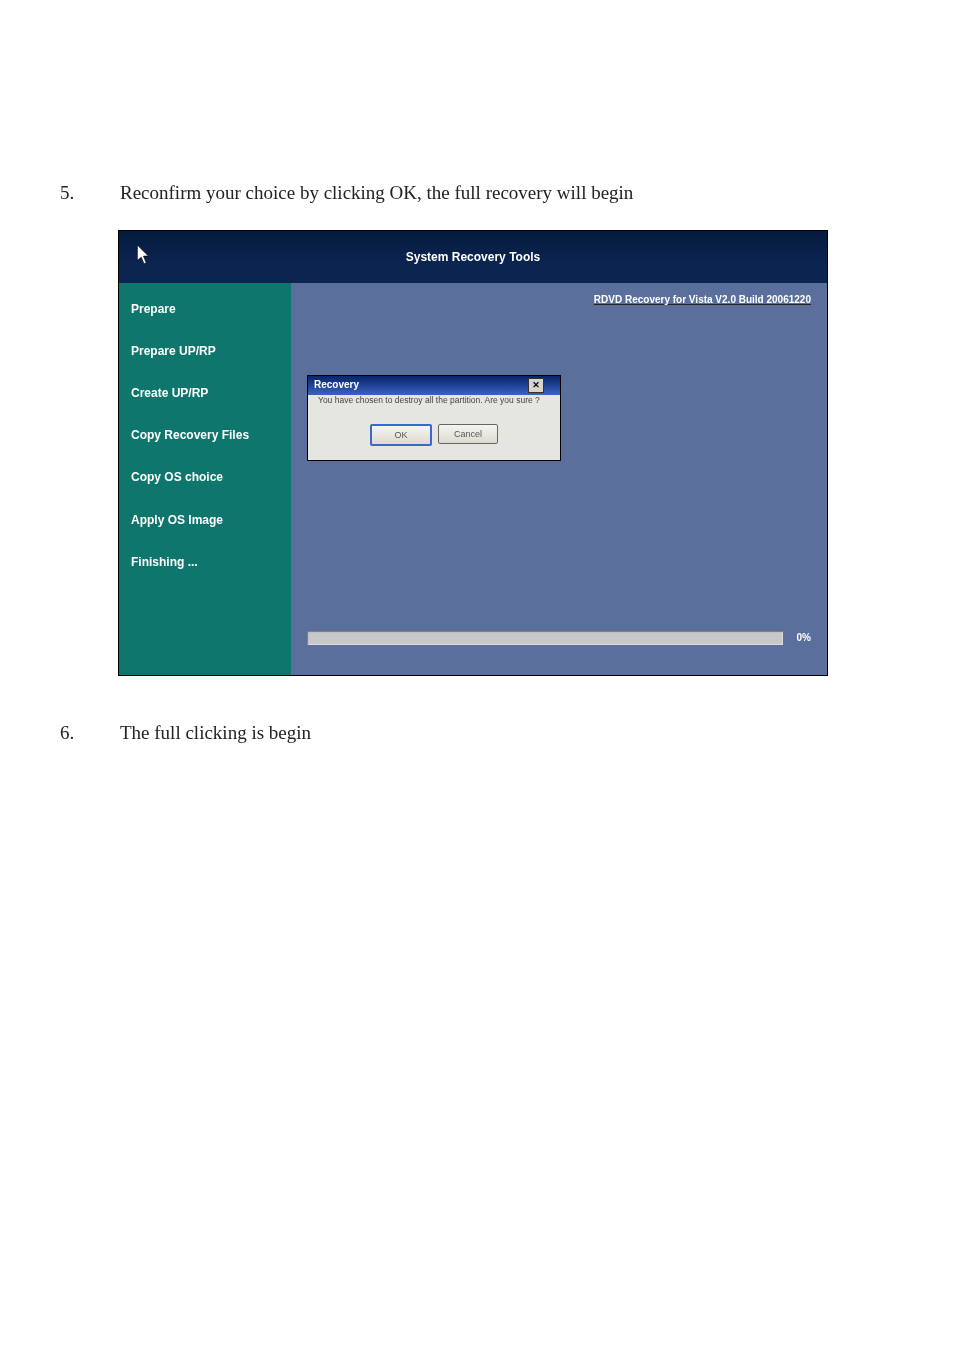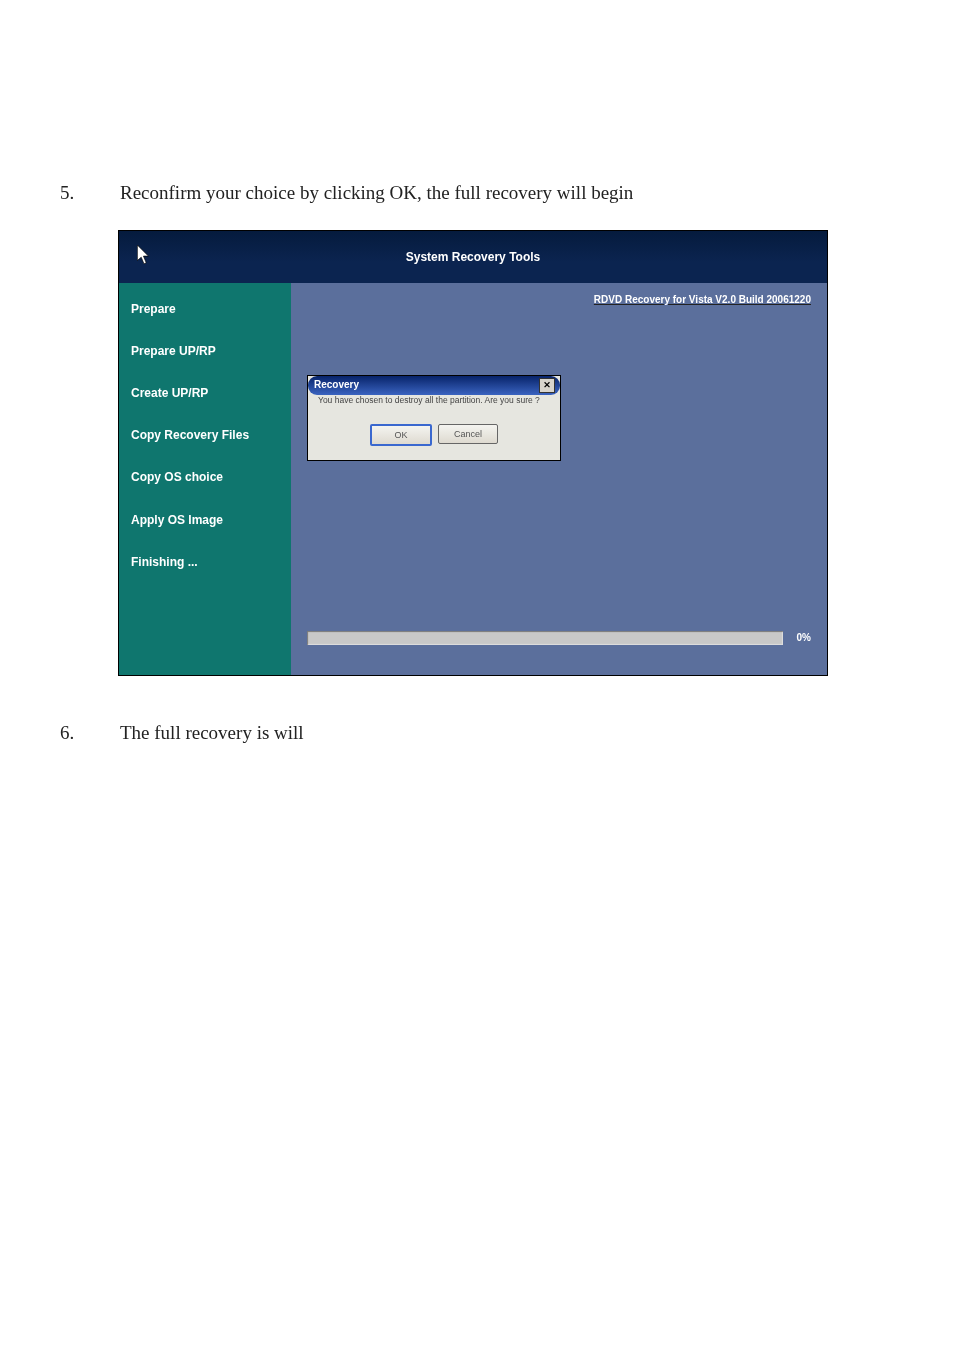--- a/index.html
+++ b/index.html
@@ -139,22 +139,21 @@
     font-size: 9px;
   }
   .dlg-title {
     background: linear-gradient(#08246a, #3a63c0);
     color: #fff;
     font-weight: 700;
     font-size: 10px;
     display: flex;
     align-items: center;
     justify-content: space-between;
-    padding: 2px 5px 2px 6px;
-    border-radius: 9px;
+    padding: 2px 16px 2px 6px;
   }
   .close {
     width: 14px;
     height: 13px;
     background: #d8d4cc;
     border: 1px solid #333;
     display: flex;
     align-items: center;
     justify-content: center;
     font-family: Arial, sans-serif;
@@ -258,17 +257,17 @@
           </div>
         </div>
       </div>
 
     </div>
   </div>
 
   <div class="step">
     <div class="step-row">
       <div class="step-num">6.</div>
-      <div class="step-text">The full recovery is will</div>
+      <div class="step-text">The full clicking is begin</div>
     </div>
   </div>
 
 </div>
 
 </body></html>

